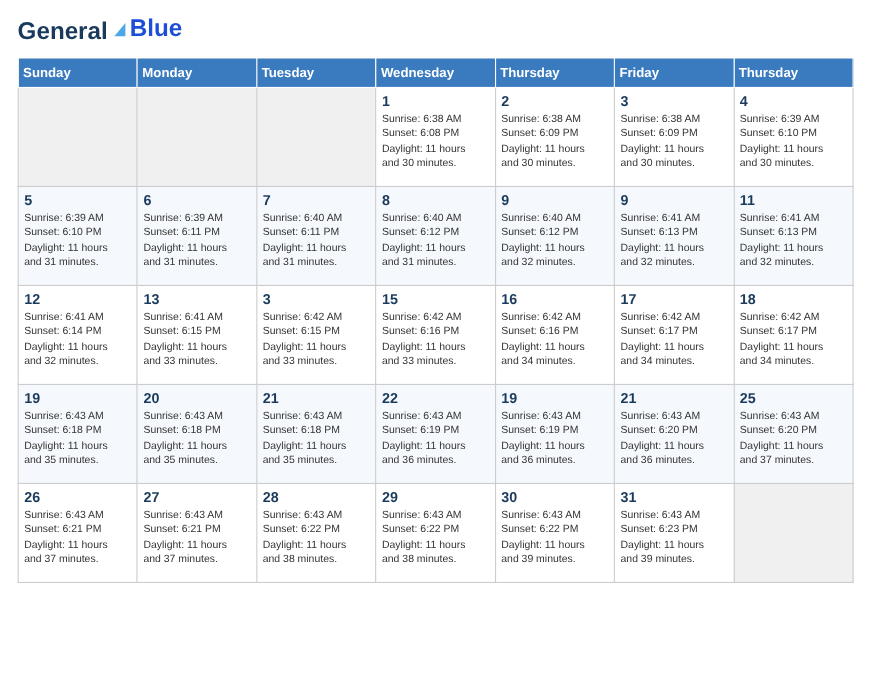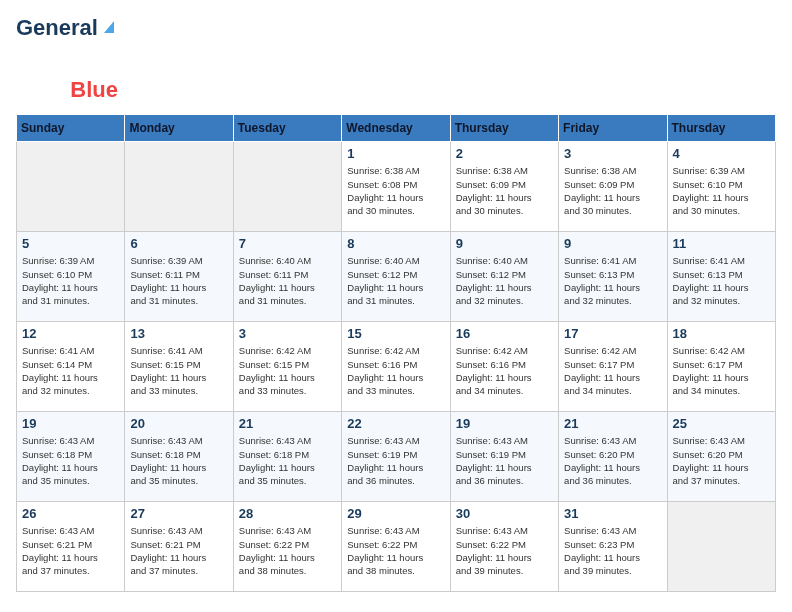--- a/index.html
+++ b/index.html
@@ -11,23 +11,22 @@
       padding: 16px;
     }
     .header {
       display: flex;
       justify-content: space-between;
       align-items: flex-start;
       margin-bottom: 12px;
     }
     .logo {
       display: flex;
-      flex-direction: column;
-      align-items: flex-end;
-      gap: 42px;
+      flex-direction: row;
+      align-items: center;
     }
     .logo-text {
       font-size: 22px;
       font-weight: bold;
       color: #1a3a5c;
       line-height: 1.1;
     }
     .title-block {
       text-align: right;
     }
@@ -41,21 +40,21 @@
       font-weight: normal;
       color: #333;
     }
     table {
       width: 100%;
       border-collapse: collapse;
       table-layout: fixed;
     }
     thead th {
       background-color: #3a7abf;
-      color: #0f172a;
+      color: #ffffff;
       font-size: 12px;
       font-weight: bold;
       padding: 6px 4px;
       text-align: left;
       border: 1px solid #fff;
     }
     tbody td {
       border: 1px solid #ccc;
       vertical-align: top;
       padding: 4px 5px;
@@ -86,21 +85,21 @@
 <body>
 
 <div class="header">
   <div class="logo">
     <div style="display:flex; align-items:center;">
       <span class="logo-text">General</span>
       <svg width="18" height="18" viewBox="0 0 18 18" style="margin-left:2px; margin-top:-4px;">
         <polygon points="4,16 14,16 14,4" fill="#4da6e8"></polygon>
       </svg>
     </div>
-    <span class="logo-text" style="color:#ef4444; margin-top:-4px;">Blue</span>
+    <span class="logo-text" style="color:#1d4ed8; margin-top:-4px;">Blue</span>
   </div>
   <div class="title-block">
     <h1></h1>
     <h2></h2>
   </div>
 </div>
 
 <table>
   <thead>
     <tr>

